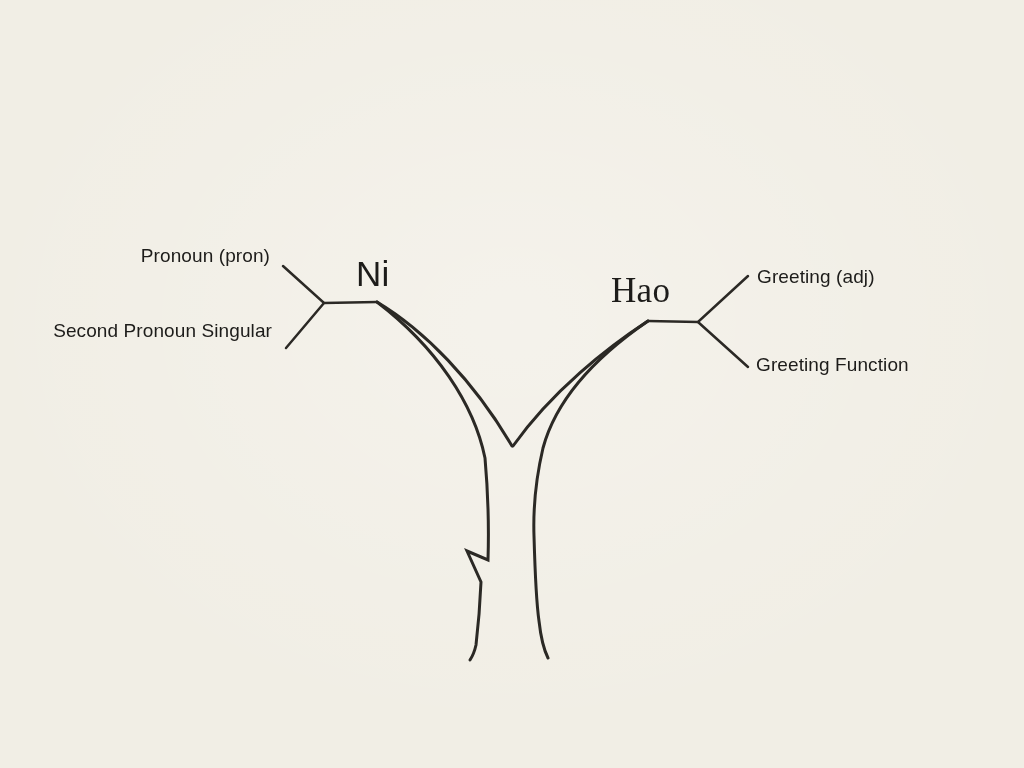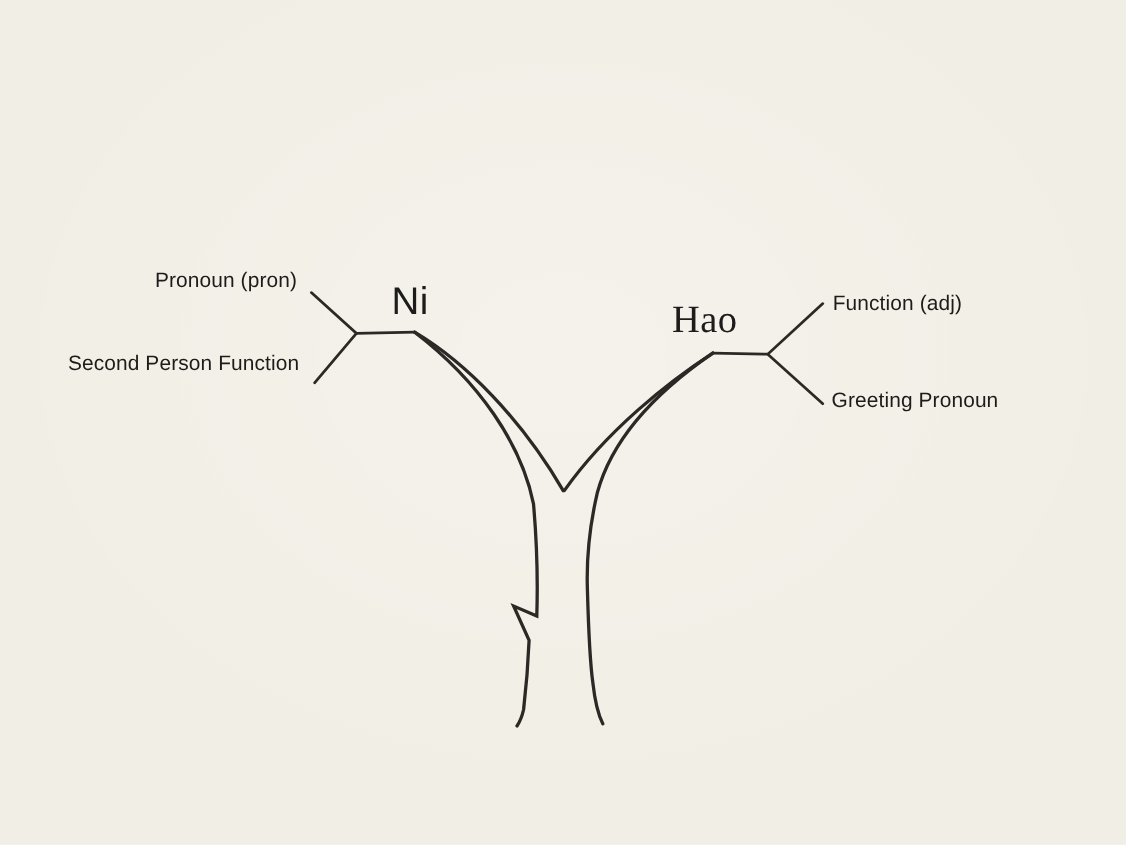--- a/index.html
+++ b/index.html
@@ -74,20 +74,20 @@
     <path class="branch" d="M 648 321 C 594 358, 556 400, 543 448 C 536 478, 533 506, 534 536 C 535 572, 536 600, 539 621 C 541 639, 544 650, 548 658"></path>
   </svg>
 
   <div class="word" style="left:356px; top:253px;">Ni</div>
 
   <div class="word" style="left:611px; top:270px;font-family:Liberation Serif, serif;">Hao</div>
 
   <div class="lbl right-align" style="right:754px; top:243px;">Pronoun (pron)</div>
 
   <div class="lbl right-align" style="right:752px; top:318px;">
-    <span>Second Person Function</span>
+    <span>Second Pronoun Singular</span>
   </div>
 
-  <div class="lbl" style="left:757px; top:264px;">Function (adj)</div>
+  <div class="lbl" style="left:757px; top:264px;">Greeting (adj)</div>
 
-  <div class="lbl" style="left:756px; top:352px;">Greeting Pronoun</div>
+  <div class="lbl" style="left:756px; top:352px;">Greeting Function</div>
 
 </div>
 
 </body></html>

